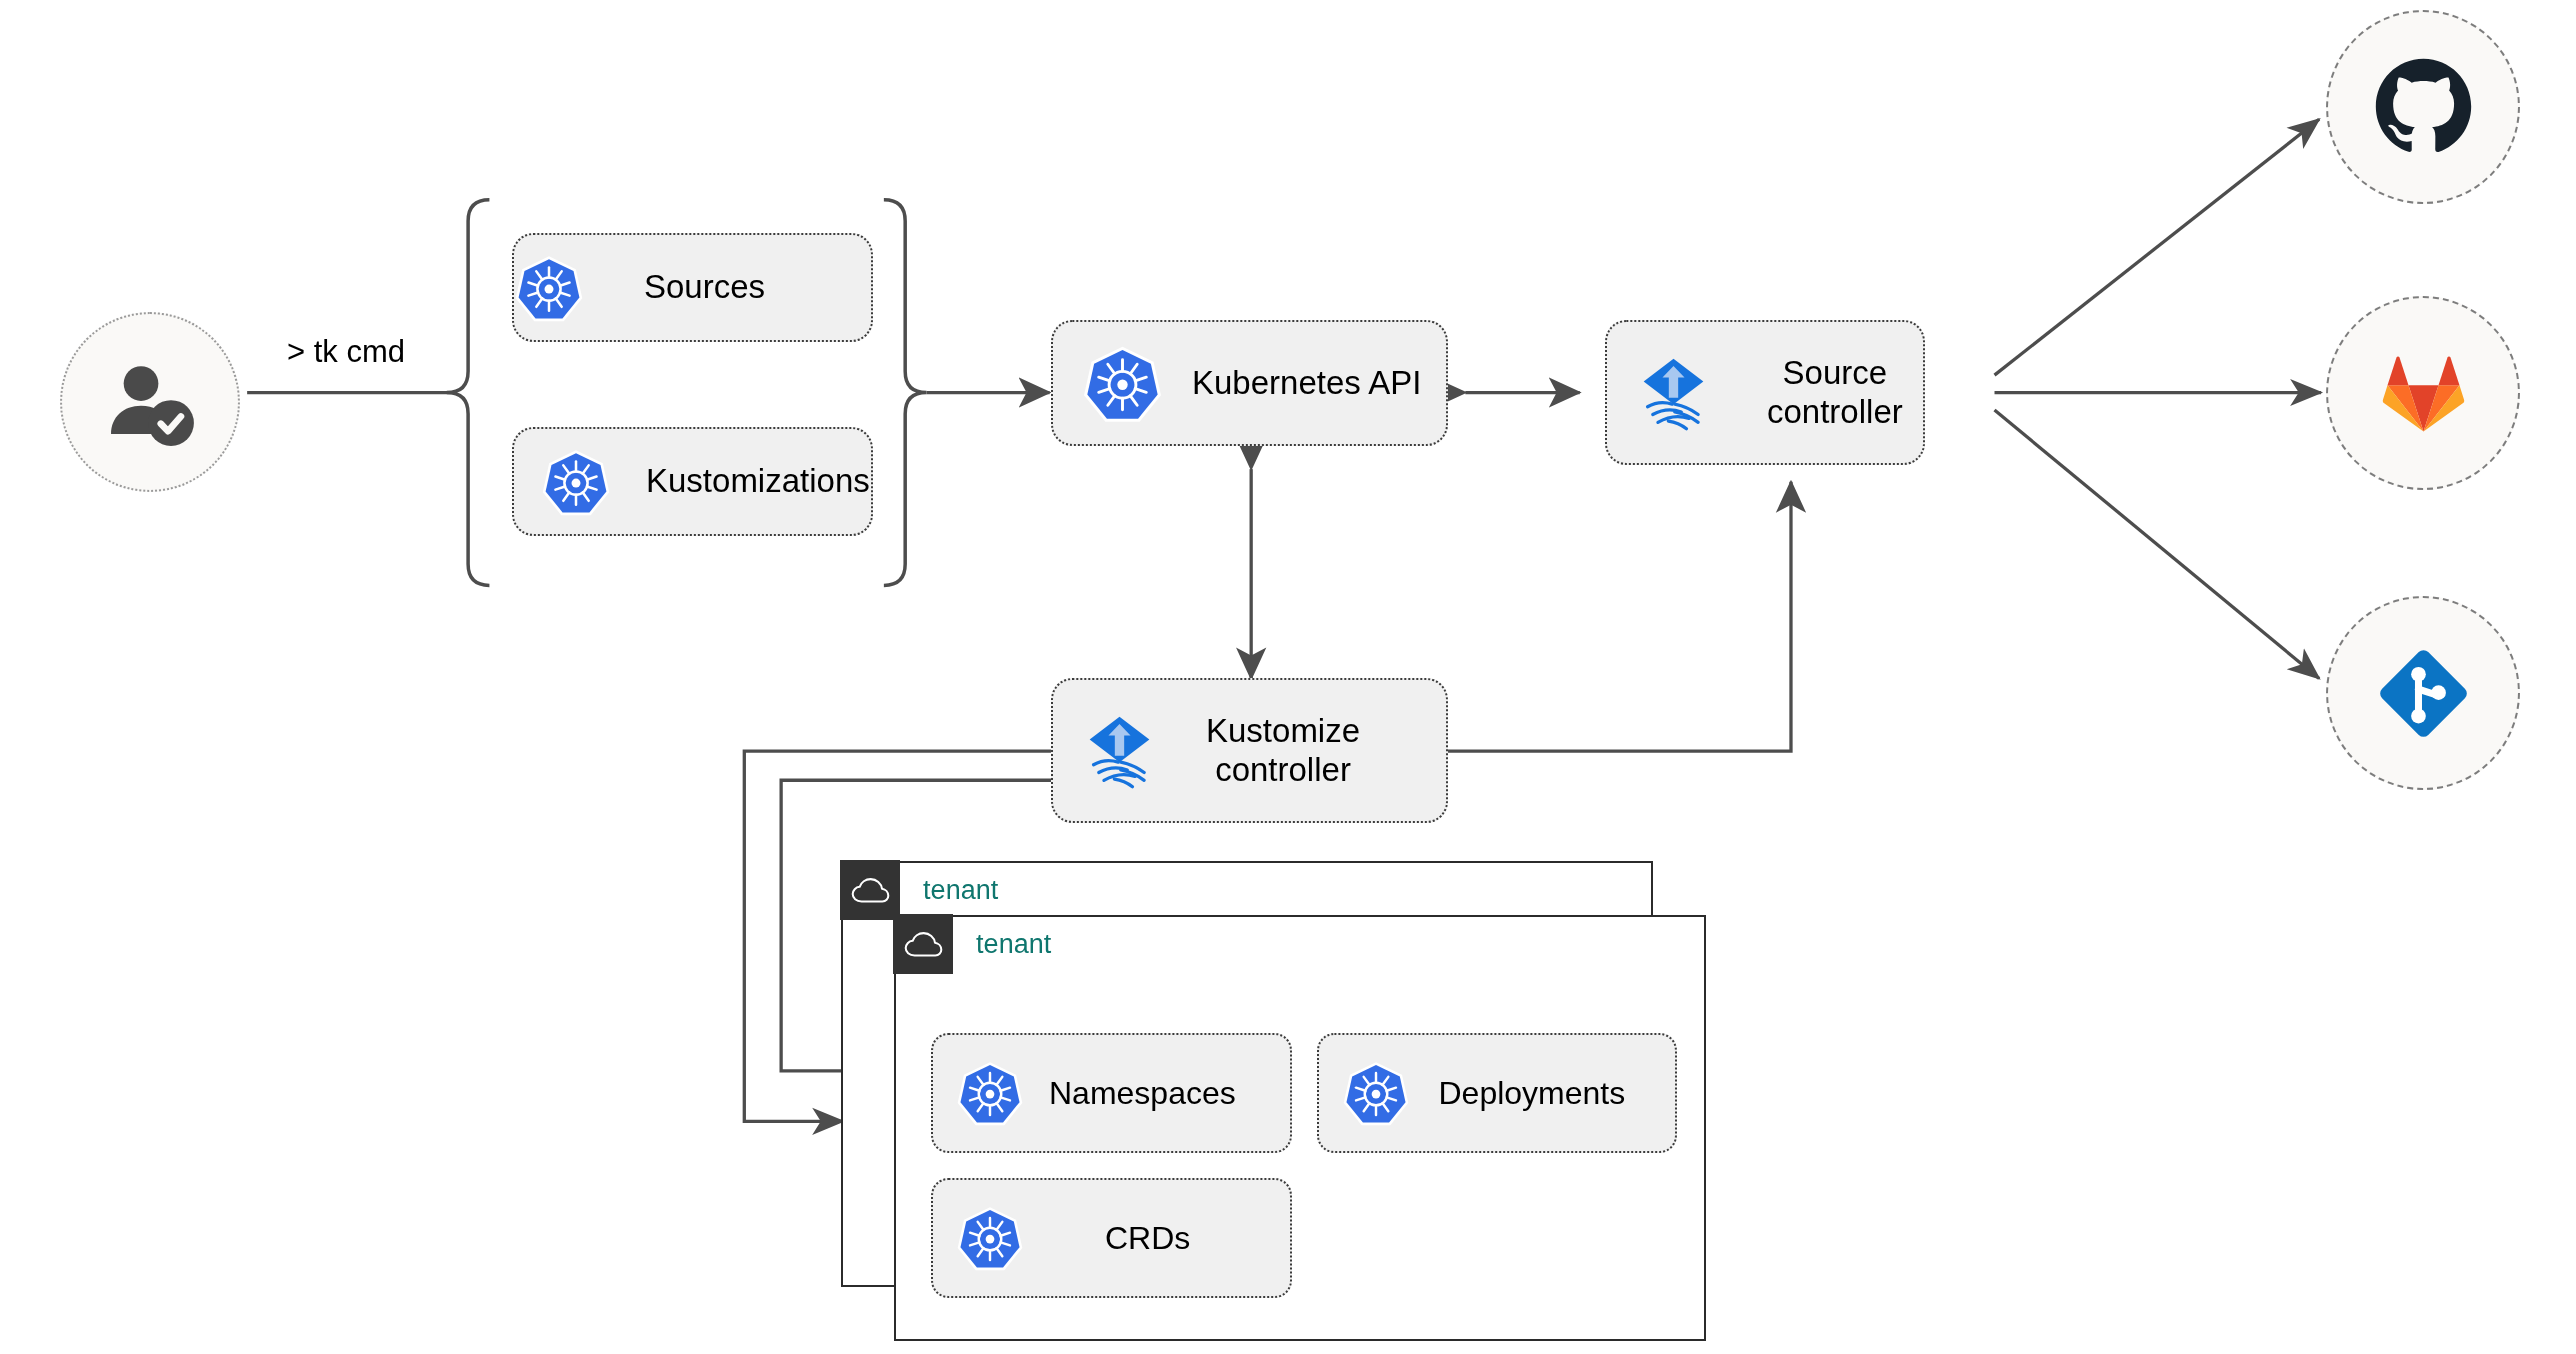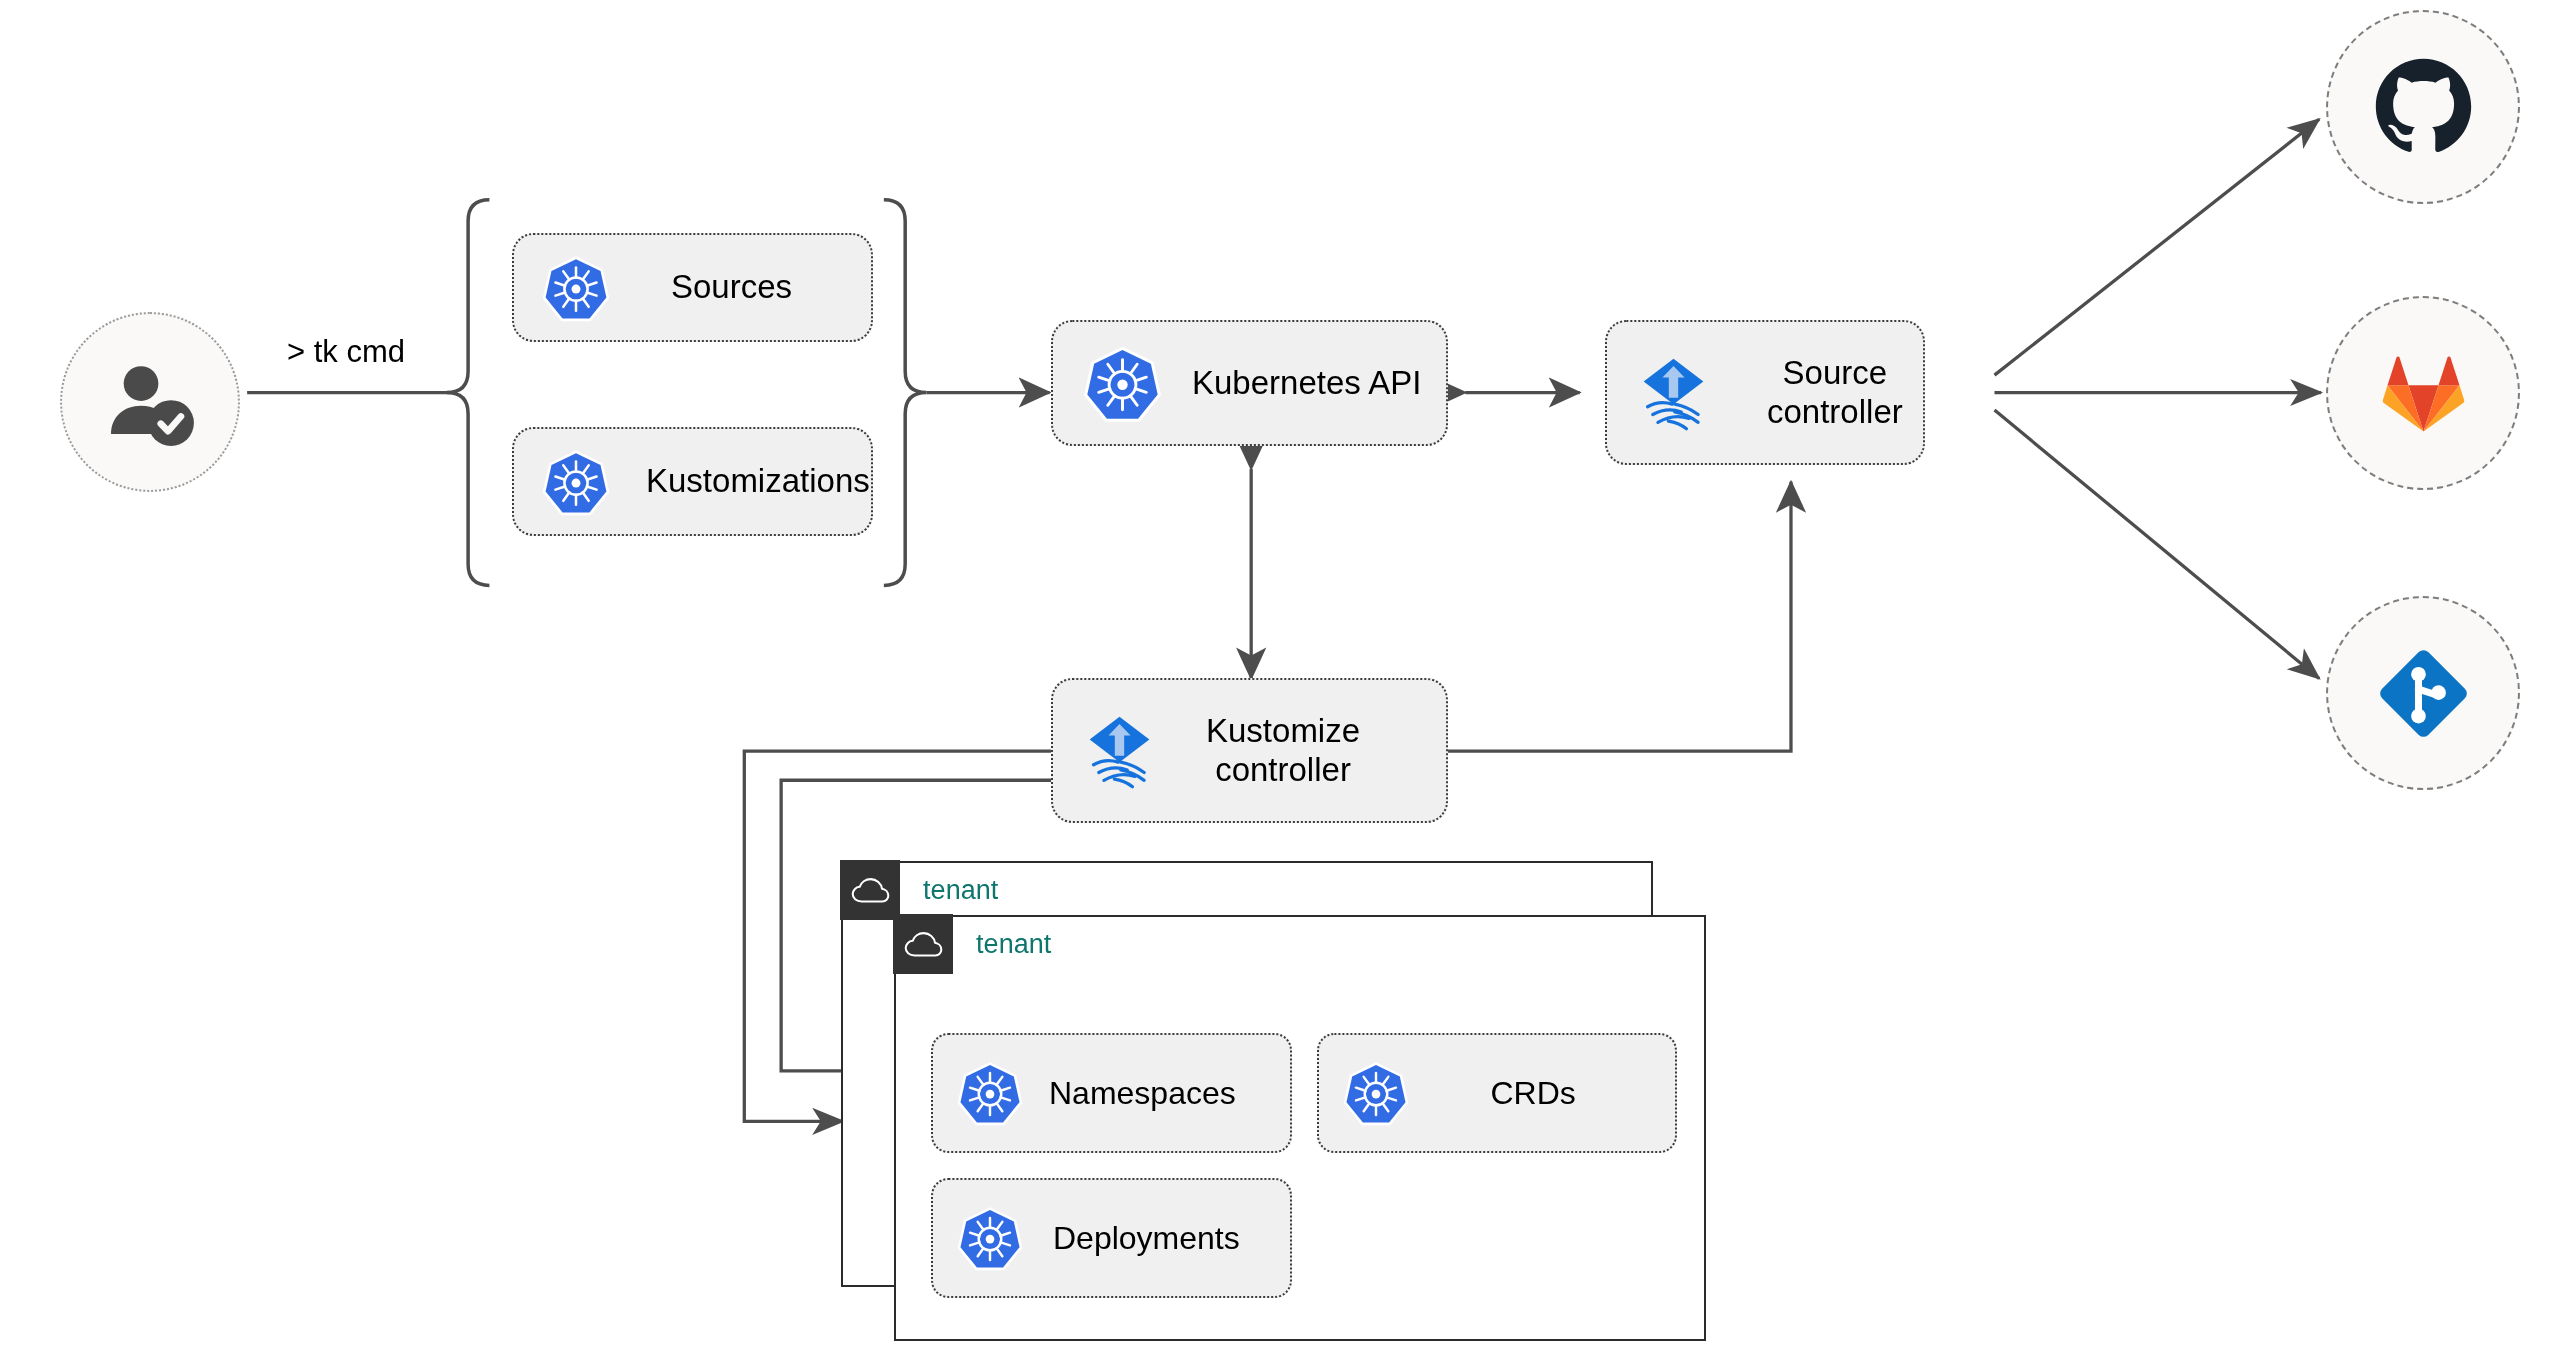--- a/index.html
+++ b/index.html
@@ -112,21 +112,21 @@
     <svg class="ic" width="101" height="101" viewBox="0 0 64 64">
       <circle cx="26" cy="20" r="11" fill="#4a4a4a"></circle>
       <path d="M7 52 c0-11 8-18 19-18 c8 0 14 3.6 17.2 9.4 C38 44 34 49 34 52 Z" fill="#4a4a4a"></path>
       <circle cx="45" cy="45" r="14.5" fill="#4a4a4a"></circle>
       <path d="M38.5 45.4 l4.6 4.8 l8.2 -9.4" fill="none" stroke="#faf9f7" stroke-width="4.2" stroke-linecap="round" stroke-linejoin="round"></path>
     </svg>
   </div>
 
   <div class="edge-label" style="left:287px;top:334px;">&gt; tk cmd</div>
 
-  <div class="node" style="left:512px;top:233px;width:361px;height:109px;padding-left:27px;">
+  <div class="node" style="left:512px;top:233px;width:361px;height:109px;">
     <svg class="ic" width="70" height="70" viewBox="0 0 64 64">
       <path d="M32 3 L56.5 14.8 L62.4 41.3 L45.5 62.3 H18.5 L1.6 41.3 L7.5 14.8 Z" fill="#ffffff"></path>
       <path d="M32 5.6 L54.4 16.4 L59.8 40.6 L44.3 59.8 H19.7 L4.2 40.6 L9.6 16.4 Z" fill="#326CE5"></path>
       <g stroke="#ffffff" stroke-width="2.3" stroke-linecap="round" fill="none">
         <circle cx="32" cy="33" r="10.6"></circle>
         <line x1="32" y1="13.2" x2="32" y2="22.4"></line>
         <line x1="32" y1="43.6" x2="32" y2="52.8"></line>
         <line x1="13.2" y1="27" x2="22" y2="29.9"></line>
         <line x1="42" y1="36.1" x2="50.8" y2="39"></line>
         <line x1="20.4" y1="49.2" x2="25.8" y2="41.7"></line>
@@ -319,21 +319,21 @@
               <line x1="42" y1="36.1" x2="50.8" y2="39"></line>
             <line x1="20.4" y1="49.2" x2="25.8" y2="41.7"></line>
               <line x1="38.2" y1="24.3" x2="43.6" y2="16.8"></line>
             <line x1="43.6" y1="49.2" x2="38.2" y2="41.7"></line>
               <line x1="25.8" y1="24.3" x2="20.4" y2="16.8"></line>
             <line x1="50.8" y1="27" x2="42" y2="29.9"></line>
               <line x1="22" y1="36.1" x2="13.2" y2="39"></line>
           </g>
           <circle cx="32" cy="33" r="4.1" fill="#ffffff"></circle>
         </svg>
-        <span class="rlabel" style="margin-left:81px;">CRDs</span>
+        <span class="rlabel" style="margin-left:29px;">Deployments</span>
       </div>
 
       <div class="res-box" style="height:120px;padding-left:23px;">
         <svg class="ic" width="68" height="68" viewBox="0 0 64 64">
           <path d="M32 3 L56.5 14.8 L62.4 41.3 L45.5 62.3 H18.5 L1.6 41.3 L7.5 14.8 Z" fill="#ffffff"></path>
           <path d="M32 5.6 L54.4 16.4 L59.8 40.6 L44.3 59.8 H19.7 L4.2 40.6 L9.6 16.4 Z" fill="#326CE5"></path>
           <g stroke="#ffffff" stroke-width="2.3" stroke-linecap="round" fill="none">
             <circle cx="32" cy="33" r="10.6"></circle>
             <line x1="32" y1="13.2" x2="32" y2="22.4"></line>
               <line x1="32" y1="43.6" x2="32" y2="52.8"></line>
@@ -341,19 +341,19 @@
               <line x1="42" y1="36.1" x2="50.8" y2="39"></line>
             <line x1="20.4" y1="49.2" x2="25.8" y2="41.7"></line>
               <line x1="38.2" y1="24.3" x2="43.6" y2="16.8"></line>
             <line x1="43.6" y1="49.2" x2="38.2" y2="41.7"></line>
               <line x1="25.8" y1="24.3" x2="20.4" y2="16.8"></line>
             <line x1="50.8" y1="27" x2="42" y2="29.9"></line>
               <line x1="22" y1="36.1" x2="13.2" y2="39"></line>
           </g>
           <circle cx="32" cy="33" r="4.1" fill="#ffffff"></circle>
         </svg>
-        <span class="rlabel" style="margin-left:29px;">Deployments</span>
+        <span class="rlabel" style="margin-left:81px;">CRDs</span>
       </div>
     </div>
   </div>
 
 </div>
 
 
 </body></html>

